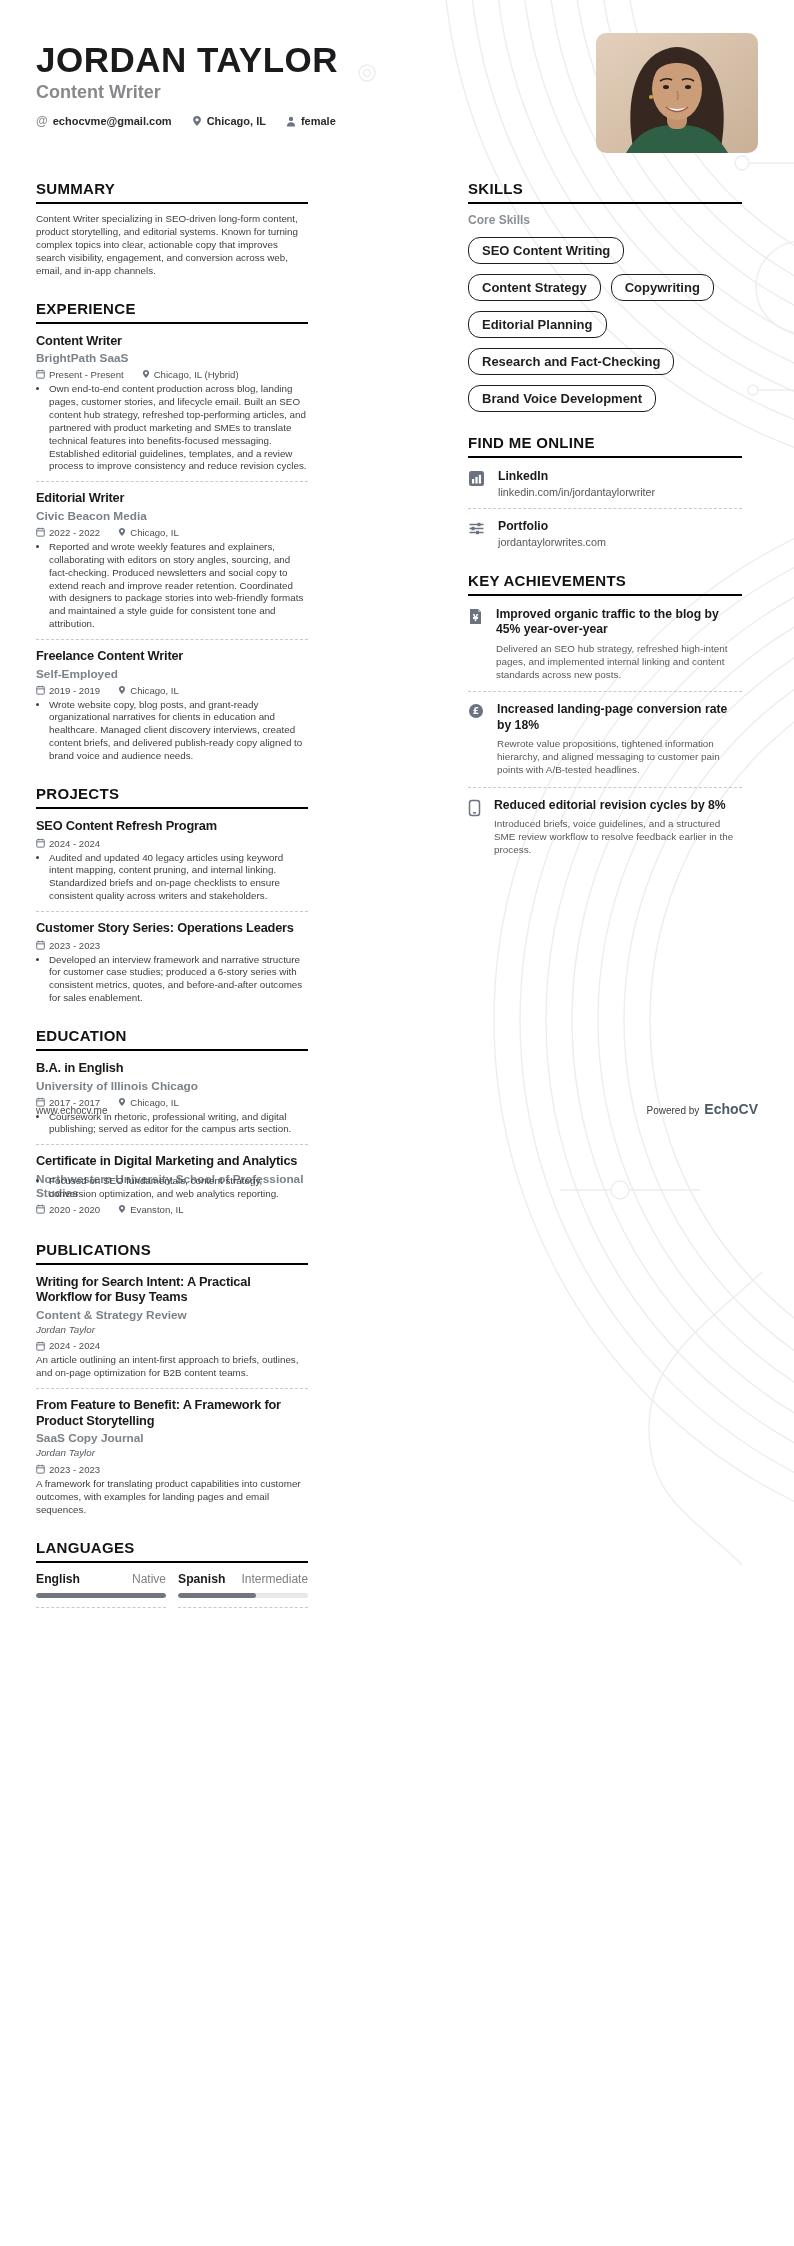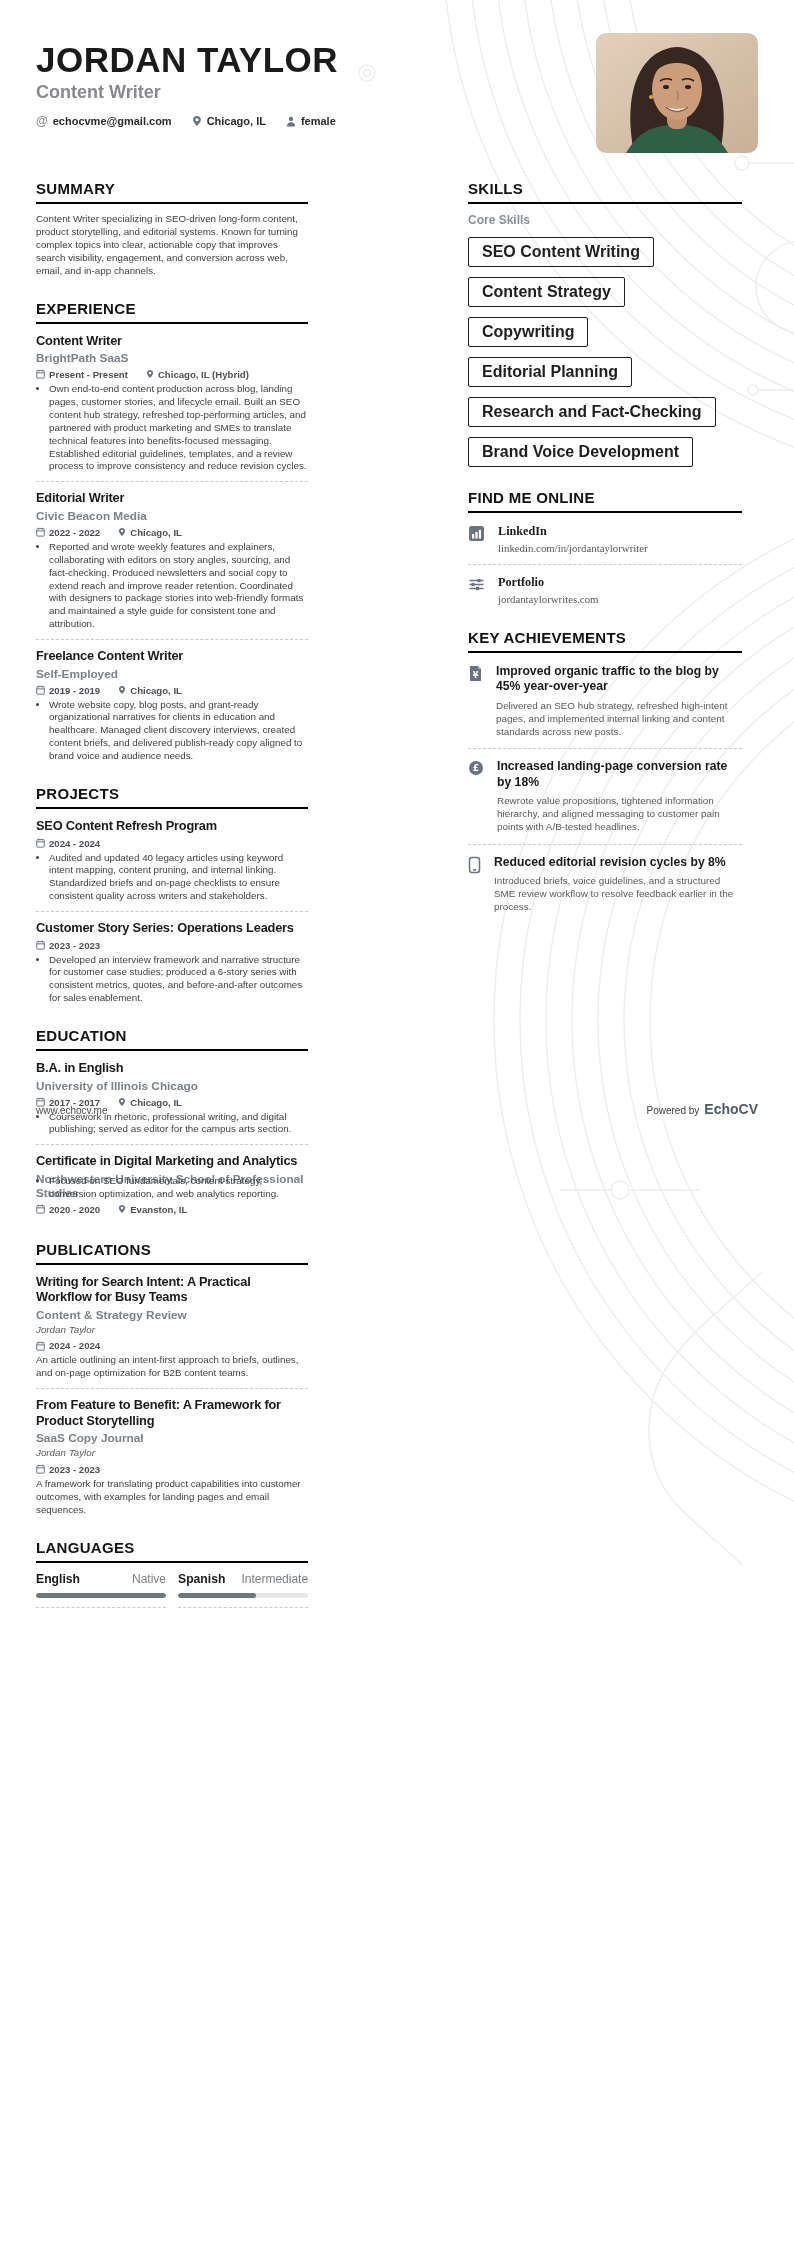--- a/index.html
+++ b/index.html
@@ -25,32 +25,32 @@
 
   .section{margin-bottom:22px;}
   .section-h{font-size:15px;font-weight:800;letter-spacing:.3px;color:#121212;
              border-bottom:2.5px solid #000;padding-bottom:5px;margin-bottom:9px;}
 
   .body-text{font-size:9.8px;line-height:1.32;color:#3e4144;}
   .entry{margin-bottom:2px;}
   .e-title{font-size:12.8px;font-weight:800;color:#1a1a1a;letter-spacing:-.2px;line-height:1.2;}
   .e-company{font-size:11.8px;font-weight:700;color:#7b8288;margin-top:3px;}
   .meta{display:flex;align-items:center;gap:18px;margin-top:4px;margin-bottom:3px;
-        font-size:9.6px;color:#4c5054;font-weight:bold;}
+        font-size:9.6px;color:#4c5054;}
   .m{display:flex;align-items:center;gap:4px;}
   ul.blt{margin:3px 0 0 0;padding-left:13px;}
   ul.blt li{font-size:9.8px;line-height:1.32;color:#3e4144;margin-bottom:2px;}
   .dashed{border-top:1px dashed #c9c9c9;margin:8px 0;}
 
   
   .group-label{font-size:12px;font-weight:700;color:#8b9095;margin:2px 0 10px 0;}
   .chips{display:flex;flex-wrap:wrap;gap:10px;}
-  .chip{border:1.6px solid #1e1e1e;border-radius:2px;padding:5px 13px;
-        font-size:16px;font-weight:700;color:#1e1e1e;white-space:nowrap;}
-  .online-item{display:flex;align-items:flex-start;gap:13px;padding:2px 0;font-family:Liberation Serif, serif;}
+  .chip{border:1.6px solid #1e1e1e;border-radius:12px;padding:5px 13px;
+        font-size:13px;font-weight:700;color:#1e1e1e;white-space:nowrap;}
+  .online-item{display:flex;align-items:flex-start;gap:13px;padding:2px 0;}
   .oi-icon{flex:0 0 auto;margin-top:1px;}
   .oi-label{font-size:12.2px;font-weight:800;color:#1a1a1a;}
   .oi-url{font-size:10.8px;color:#55585c;margin-top:3px;}
   .ach-item{display:flex;align-items:flex-start;gap:13px;padding:2px 0;}
   .ach-title{font-size:12.2px;font-weight:800;color:#1a1a1a;line-height:1.25;}
   .ach-desc{font-size:9.9px;color:#55595d;line-height:1.34;margin-top:4px;}
 
   
   .langs{display:flex;gap:12px;}
   .lang{flex:1;min-width:0;}

